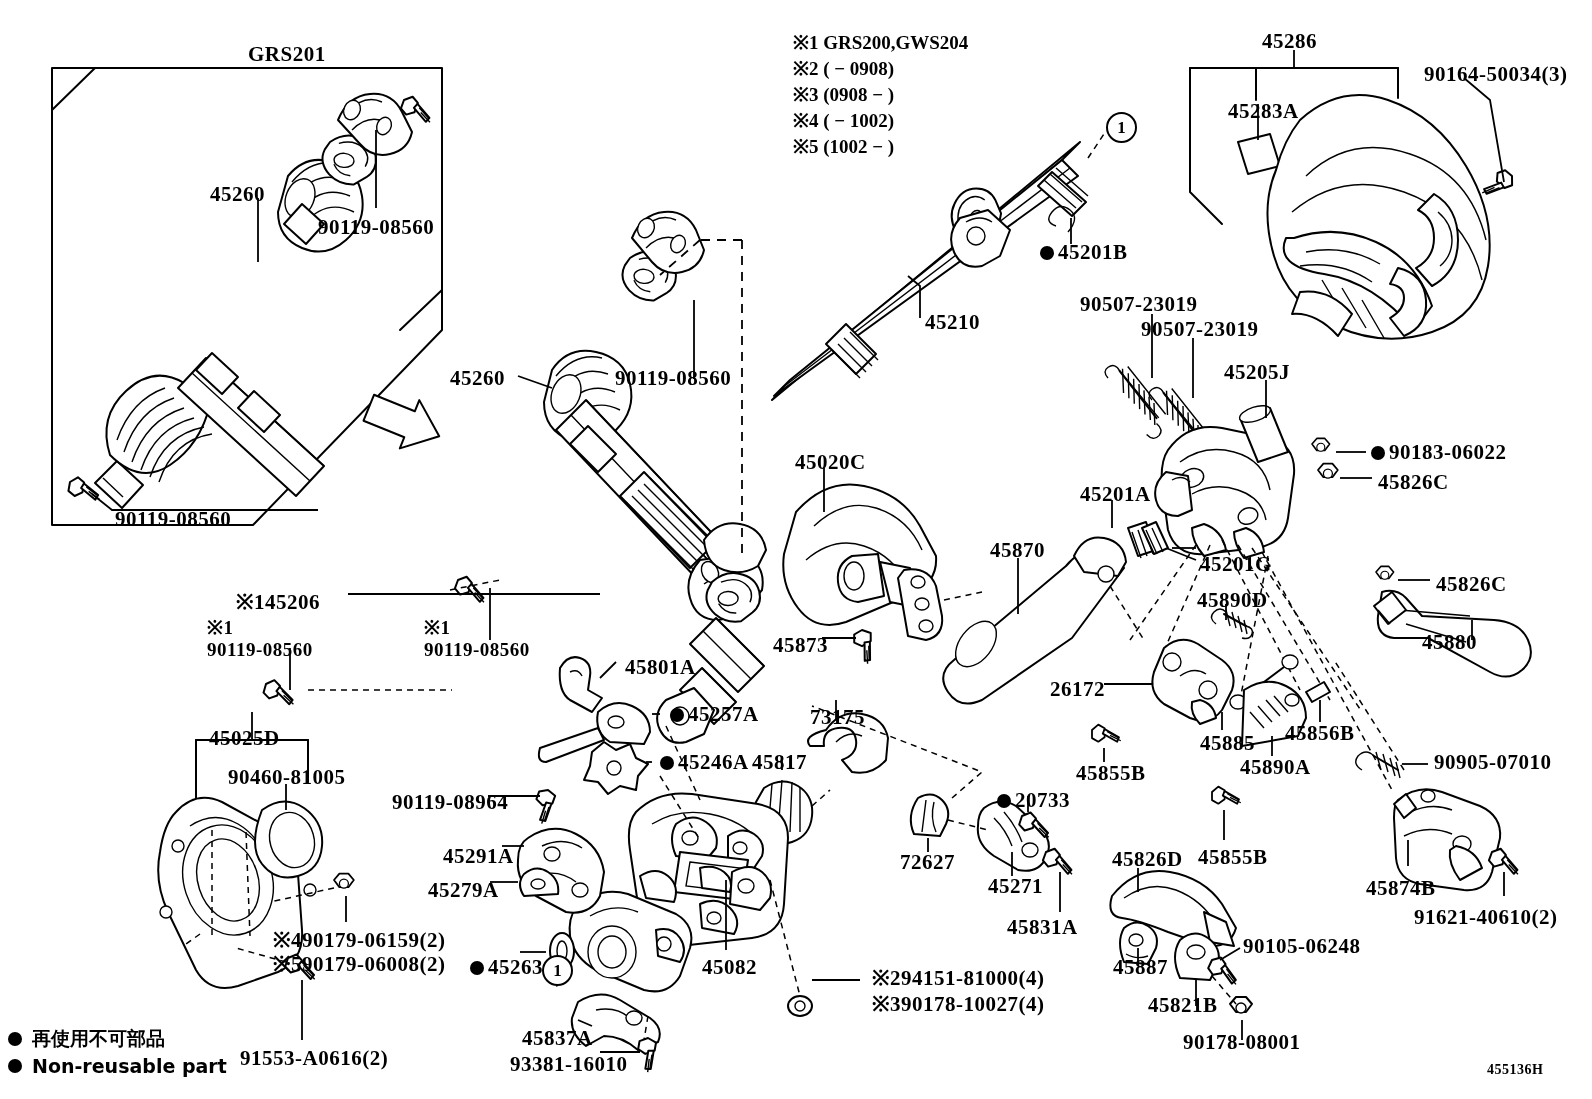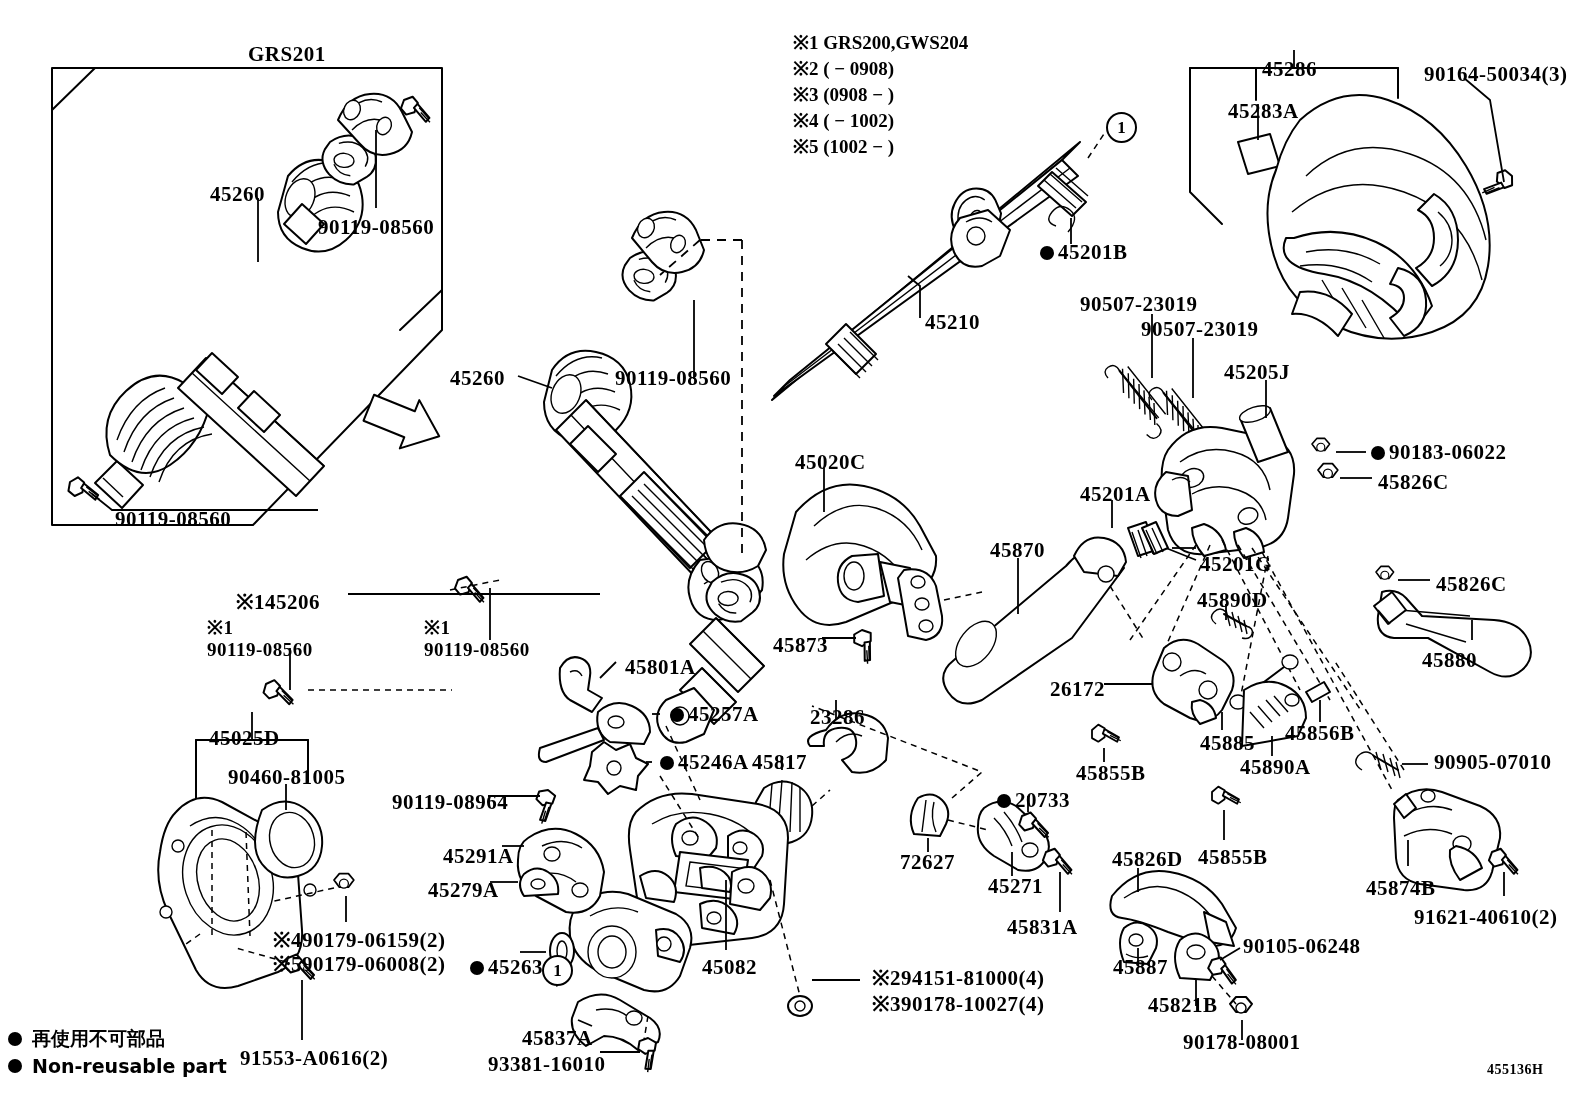--- a/index.html
+++ b/index.html
@@ -635,30 +635,30 @@
   </div>
 
   <div id="callout-layer">
       <div class="lbl" style="left: 210px; top: 182px;"><span>45260</span></div>
       <div class="lbl" style="left: 318px; top: 215px;"><span>90119-08560</span></div>
       <div class="lbl" style="left: 115px; top: 507px;"><span>90119-08560</span></div>
       <div class="lbl" style="left: 450px; top: 366px;"><span>45260</span></div>
       <div class="lbl" style="left: 615px; top: 366px;"><span>90119-08560</span></div>
       <div class="lbl" style="left: 925px; top: 310px;"><span>45210</span></div>
       <div class="lbl" style="left: 1040px; top: 240px;"><span class="dot"></span><span>45201B</span></div>
-      <div class="lbl" style="left: 1262px; top: 29px; margin-top: 28px;"><span>45286</span></div>
+      <div class="lbl" style="left: 1262px; top: 29px;"><span>45286</span></div>
       <div class="lbl" style="left: 1228px; top: 99px;"><span>45283A</span></div>
       <div class="lbl" style="left: 1424px; top: 62px;"><span>90164-50034(3)</span></div>
       <div class="lbl" style="left: 1080px; top: 292px;"><span>90507-23019</span></div>
       <div class="lbl" style="left: 1141px; top: 317px;"><span>90507-23019</span></div>
       <div class="lbl" style="left: 1224px; top: 360px;"><span>45205J</span></div>
       <div class="lbl" style="left: 1371px; top: 440px;"><span class="dot"></span><span>90183-06022</span></div>
       <div class="lbl" style="left: 1378px; top: 470px;"><span>45826C</span></div>
       <div class="lbl" style="left: 1436px; top: 572px;"><span>45826C</span></div>
-      <div class="lbl" style="left: 1422px; top: 648px;"><span>45880</span></div>
+      <div class="lbl" style="left: 1422px; top: 630px;"><span>45880</span></div>
       <div class="lbl" style="left: 1080px; top: 482px;"><span>45201A</span></div>
       <div class="lbl" style="left: 1200px; top: 552px;"><span>45201G</span></div>
       <div class="lbl" style="left: 795px; top: 450px;"><span>45020C</span></div>
       <div class="lbl" style="left: 773px; top: 633px; font-family: Liberation Serif, serif;"><span>45873</span></div>
       <div class="lbl" style="left: 990px; top: 538px;"><span>45870</span></div>
       <div class="lbl" style="left: 1197px; top: 588px;"><span>45890D</span></div>
       <div class="lbl" style="left: 1050px; top: 677px;"><span>26172</span></div>
       <div class="lbl" style="left: 1200px; top: 731px;"><span>45885</span></div>
       <div class="lbl" style="left: 1285px; top: 721px;"><span>45856B</span></div>
       <div class="lbl" style="left: 1240px; top: 755px;"><span>45890A</span></div>
@@ -672,29 +672,29 @@
       <div class="lbl" style="left: 988px; top: 874px;"><span>45271</span></div>
       <div class="lbl" style="left: 1007px; top: 915px;"><span>45831A</span></div>
       <div class="lbl" style="left: 1113px; top: 955px;"><span>45887</span></div>
       <div class="lbl" style="left: 1148px; top: 993px;"><span>45821B</span></div>
       <div class="lbl" style="left: 1243px; top: 934px;"><span>90105-06248</span></div>
       <div class="lbl" style="left: 1183px; top: 1030px;"><span>90178-08001</span></div>
       <div class="lbl" style="left: 625px; top: 655px;"><span>45801A</span></div>
       <div class="lbl" style="left: 670px; top: 702px;"><span class="dot"></span><span>45257A</span></div>
       <div class="lbl" style="left: 660px; top: 750px;"><span class="dot"></span><span>45246A</span></div>
       <div class="lbl" style="left: 752px; top: 750px;"><span>45817</span></div>
-      <div class="lbl" style="left: 810px; top: 705px;"><span>23286</span></div>
+      <div class="lbl" style="left: 810px; top: 705px;"><span>73175</span></div>
       <div class="lbl" style="left: 900px; top: 850px;"><span>72627</span></div>
       <div class="lbl" style="left: 392px; top: 790px;"><span>90119-08964</span></div>
       <div class="lbl" style="left: 443px; top: 844px;"><span>45291A</span></div>
       <div class="lbl" style="left: 428px; top: 878px;"><span>45279A</span></div>
       <div class="lbl" style="left: 470px; top: 955px;"><span class="dot"></span><span>45263</span></div>
       <div class="lbl" style="left: 702px; top: 955px;"><span>45082</span></div>
       <div class="lbl" style="left: 522px; top: 1026px;"><span>45837A</span></div>
-      <div class="lbl" style="left: 488px; top: 1052px;"><span>93381-16010</span></div>
+      <div class="lbl" style="left: 510px; top: 1052px;"><span>93381-16010</span></div>
       <div class="lbl" style="left: 872px; top: 966px;"><span>※294151-81000(4)</span></div>
       <div class="lbl" style="left: 872px; top: 992px;"><span>※390178-10027(4)</span></div>
       <div class="lbl" style="left: 236px; top: 590px;"><span>※145206</span></div>
       <div class="lbl" style="left: 209px; top: 726px;"><span>45025D</span></div>
       <div class="lbl" style="left: 228px; top: 765px;"><span>90460-81005</span></div>
       <div class="lbl" style="left: 273px; top: 928px;"><span>※490179-06159(2)</span></div>
       <div class="lbl" style="left: 273px; top: 952px;"><span>※590179-06008(2)</span></div>
       <div class="lbl" style="left: 240px; top: 1046px;"><span>91553-A0616(2)</span></div>
     </div>
 

